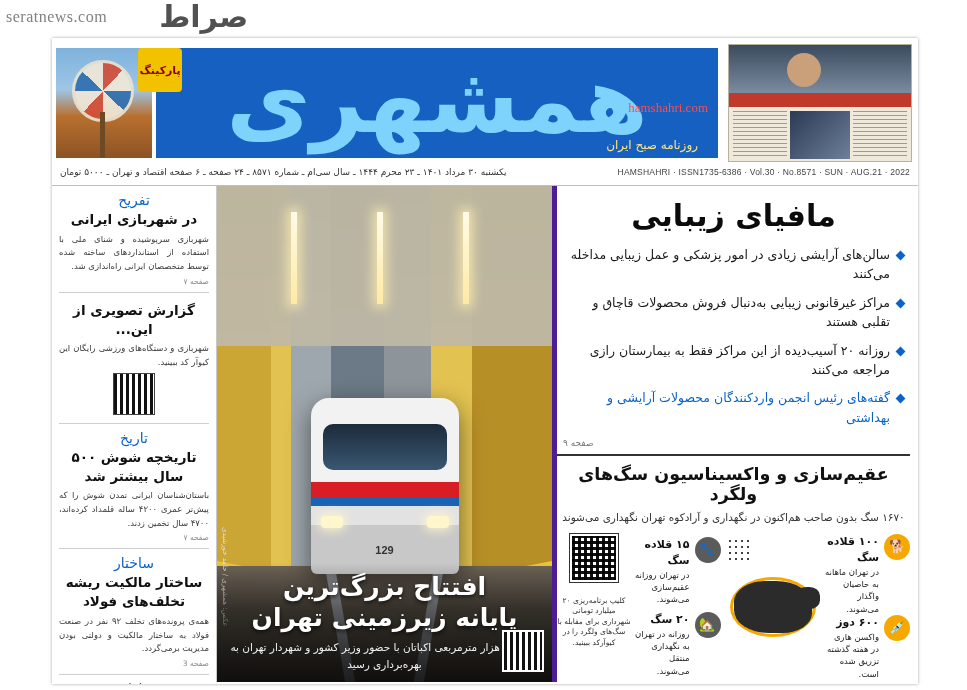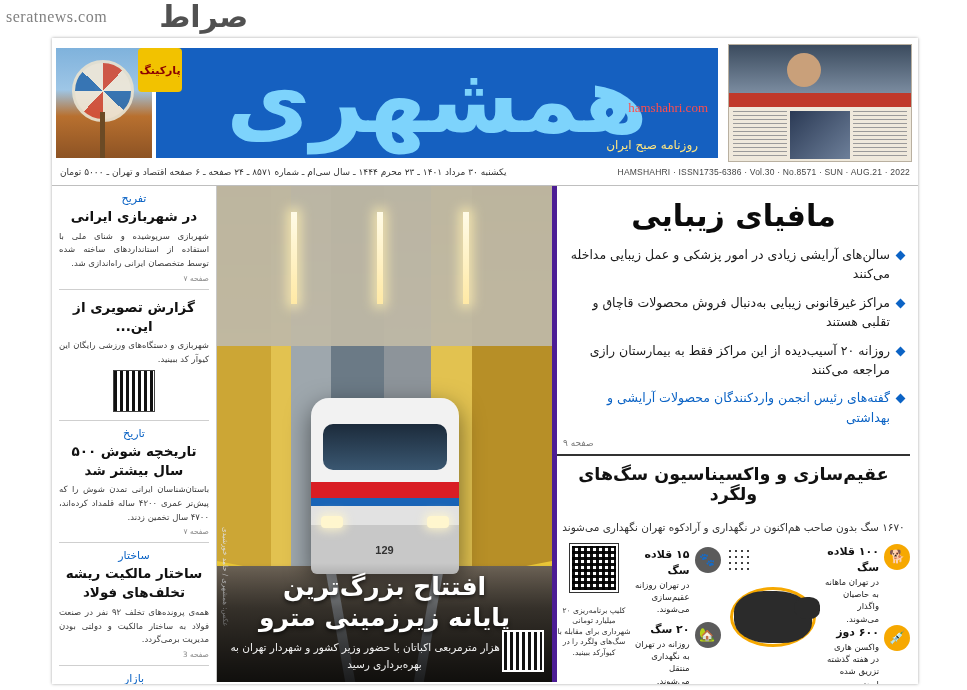--- a/index.html
+++ b/index.html
@@ -229,21 +229,21 @@
   .bullet-list li.accent { color: #0b63c5; }
   .bullet-list li.accent::before { background: #0b63c5; }
   .page-ref { font-size: 9px; color: #777; margin-top: 2px; }
   .hr-thick { border-top: 2px solid #333; margin: 6px 0 8px; }
 
   .sub-head {
     text-align: center;
     font-size: 17.5px;
     font-weight: bold;
     color: #111;
-    margin-bottom: 16px;
+    margin-bottom: 6px;
   }
   .sub-deck {
     text-align: center;
     font-size: 10.5px;
     color: #333;
     line-height: 1.5;
     margin-bottom: 8px;
   }
 
   
@@ -424,21 +424,21 @@
   
   #col-left {
     width: 164px;
     padding: 6px 7px;
     display: flex;
     flex-direction: column;
     gap: 6px;
   }
   .brief { border-bottom: 1px solid #cfcfcf; padding-bottom: 6px; }
   .brief:last-child { border-bottom: none; }
-  .brief-kicker { font-size: 11px; color: #0b63c5; text-align: center; }
+  .brief-kicker { font-size: 14px; color: #0b63c5; text-align: center; }
   .brief-title {
     font-size: 13.5px; font-weight: bold; color: #111;
     text-align: center; line-height: 1.4; margin: 2px 0 4px;
   }
   .brief-body { font-size: 8.5px; color: #3b3b3b; line-height: 1.6; text-align: justify; }
   .brief-ref { font-size: 7.5px; color: #888; margin-top: 3px; }
   .brief-qr {
     width: 40px; height: 40px; margin: 4px auto 0;
     background-image:
       repeating-linear-gradient(90deg,#111 0 3px,#fff 3px 6px),
@@ -587,21 +587,21 @@
             <div class="headlight" style="left:10px"></div>
             <div class="headlight" style="right:10px"></div>
             <div class="num">129</div>
           </div>
         </div>
 
         <div class="photo-credit">عکس: همشهری / حامد خورشیدی</div>
 
         <div class="photo-caption">
           <div class="pc-title">افتتاح بزرگ‌ترین</div>
-          <div class="pc-title">پایانه زیرزمینی مترو</div>
+          <div class="pc-title">پایانه زیرزمینی تهران</div>
           <div class="pc-deck">پایانه ۷۰ هزار مترمربعی اکباتان با حضور وزیر کشور و شهردار تهران به بهره‌برداری رسید</div>
         </div>
 
         <div class="photo-num">۳</div>
         <div class="photo-qr"></div>
       </div>
 
       <div id="col-left">
 
         <div class="brief">

